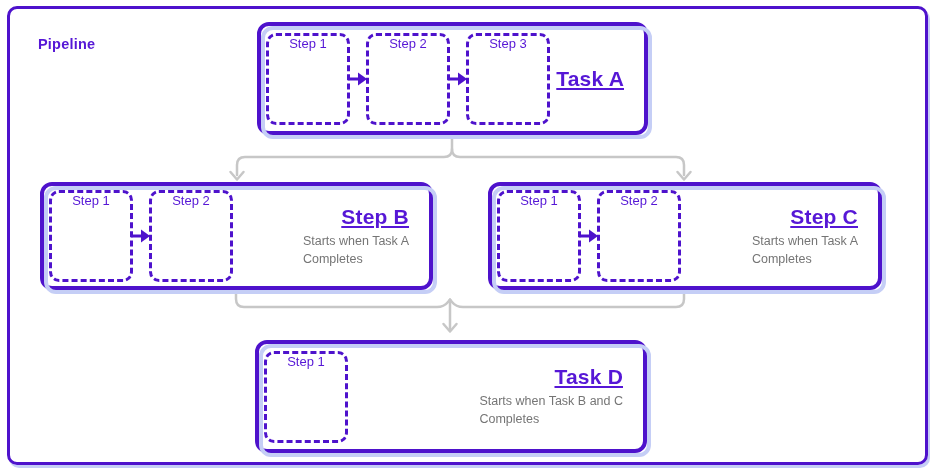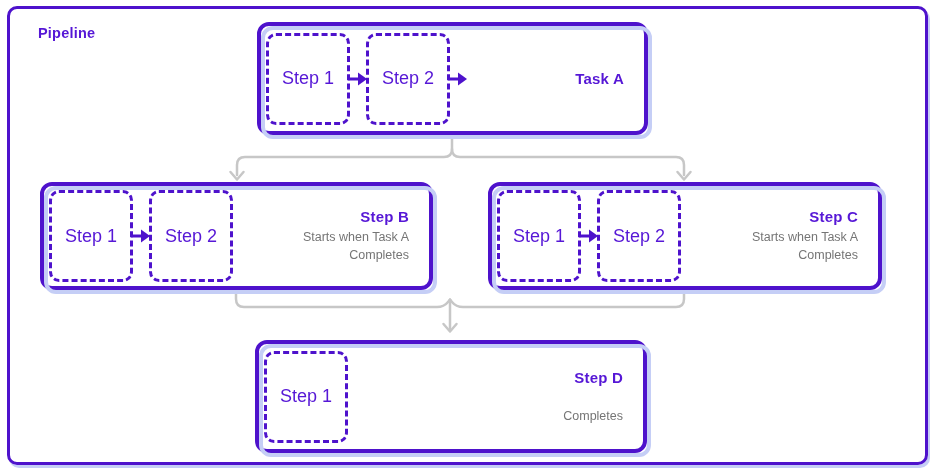--- a/index.html
+++ b/index.html
@@ -16,21 +16,21 @@
     position:relative;width:935px;height:473px;background:var(--bg);
     overflow:hidden;
   }
   .frame{
     position:absolute;left:7px;top:6px;width:921px;height:459px;
     border:3px solid var(--accent);border-radius:10px;
     box-shadow:2px 3px 0 var(--shadow);
     z-index:0;
   }
   .pipeline-label{
-    position:absolute;left:38px;top:25px;
+    position:absolute;left:38px;top:36px;
     color:var(--accent-text);font-size:14.5px;font-weight:700;
     letter-spacing:0.2px;z-index:3;
   }
   svg.connectors{
     position:absolute;left:0;top:0;width:935px;height:473px;z-index:1;
   }
   svg.connectors path{
     fill:none;stroke:var(--connector);stroke-width:2.5;
     stroke-linecap:round;stroke-linejoin:round;
   }
@@ -45,38 +45,39 @@
     border:4px solid var(--shadow);border-radius:12px;
     transform:translate(4px,4px);
   }
   .task-a{left:257px;top:22px;width:391px;height:113px;}
   .task-b{left:40px;top:182px;width:393px;height:108px;}
   .task-c{left:488px;top:182px;width:394px;height:108px;}
   .task-d{left:255px;top:340px;width:392px;height:113px;}
   .step{
     width:84px;height:92px;flex:0 0 auto;
     border:3px dashed var(--accent);border-radius:10px;
-    display:flex;align-items:center;justify-content:center;
-    color:var(--accent-text);font-size:18px;font-weight:500;
+    display:flex;align-items:flex-start;justify-content:center;
+    color:var(--accent-text);font-size:13px;font-weight:500;
     background:transparent;
   }
   .step-arrow{
     width:22px;height:18px;flex:0 0 auto;margin:0 -3px;
     position:relative;z-index:1;
   }
   .task-info{
     flex:1 1 auto;display:flex;flex-direction:column;justify-content:center;
     align-items:flex-end;padding-right:20px;gap:3px;min-width:0;
   }
   .task-title{
-    color:var(--accent-text);font-size:15px;font-weight:700;
+    color:var(--accent-text);font-size:21px;font-weight:700;
     letter-spacing:0.2px;
+    text-decoration:underline;
   }
   .task-subtitle{
-    color:var(--muted);font-size:12.5px;line-height:18px;text-align:right;
+    color:var(--muted);font-size:12.5px;line-height:18px;
   }
 </style>
 </head>
 <body>
 
 <div class="canvas">
 
   <div class="frame"></div>
 
   <div class="pipeline-label">Pipeline</div>
@@ -100,20 +101,23 @@
       <path d="M1 9 L13 9" stroke="#4E12CC" stroke-width="3" fill="none"></path>
       <path d="M11 2.5 L20 9 L11 15.5 Z" fill="#4E12CC"></path>
     </svg>
     <div class="step">
       <span>Step 2</span>
     </div>
     <svg class="step-arrow" viewBox="0 0 22 18">
       <path d="M1 9 L13 9" stroke="#4E12CC" stroke-width="3" fill="none"></path>
       <path d="M11 2.5 L20 9 L11 15.5 Z" fill="#4E12CC"></path>
     </svg>
+    <div class="step">
+      <span>Step 3</span>
+    </div>
     <div class="task-info">
       <div class="task-title">Task A</div>
     </div>
   </div>
 
   <div class="task task-b">
     <div class="step">
       <span>Step 1</span>
     </div>
     <svg class="step-arrow" viewBox="0 0 22 18">
@@ -150,21 +154,21 @@
         <span>Completes</span>
       </div>
     </div>
   </div>
 
   <div class="task task-d">
     <div class="step">
       <span>Step 1</span>
     </div>
     <div class="task-info">
-      <div class="task-title">Step D</div>
+      <div class="task-title">Task D</div>
       <div class="task-subtitle">
-        <br>
+        <span>Starts when Task B and C</span><br>
         <span>Completes</span>
       </div>
     </div>
   </div>
 
 </div>
 
 </body></html>

